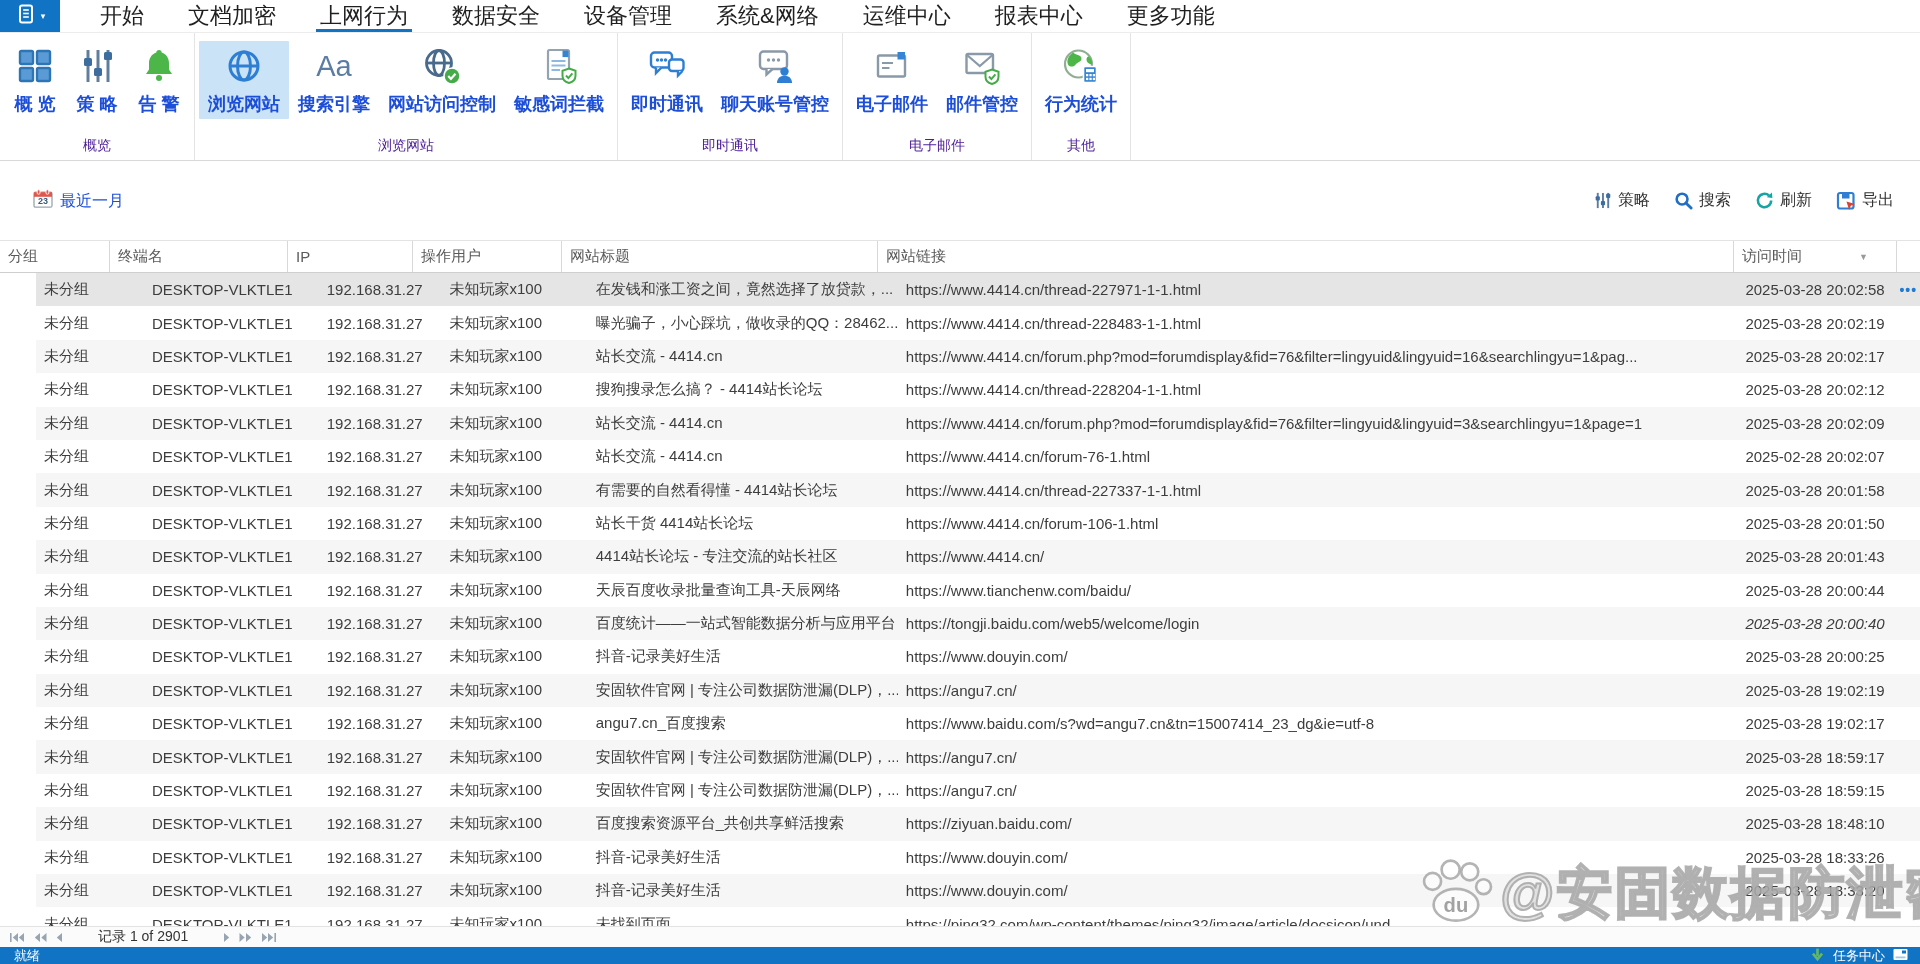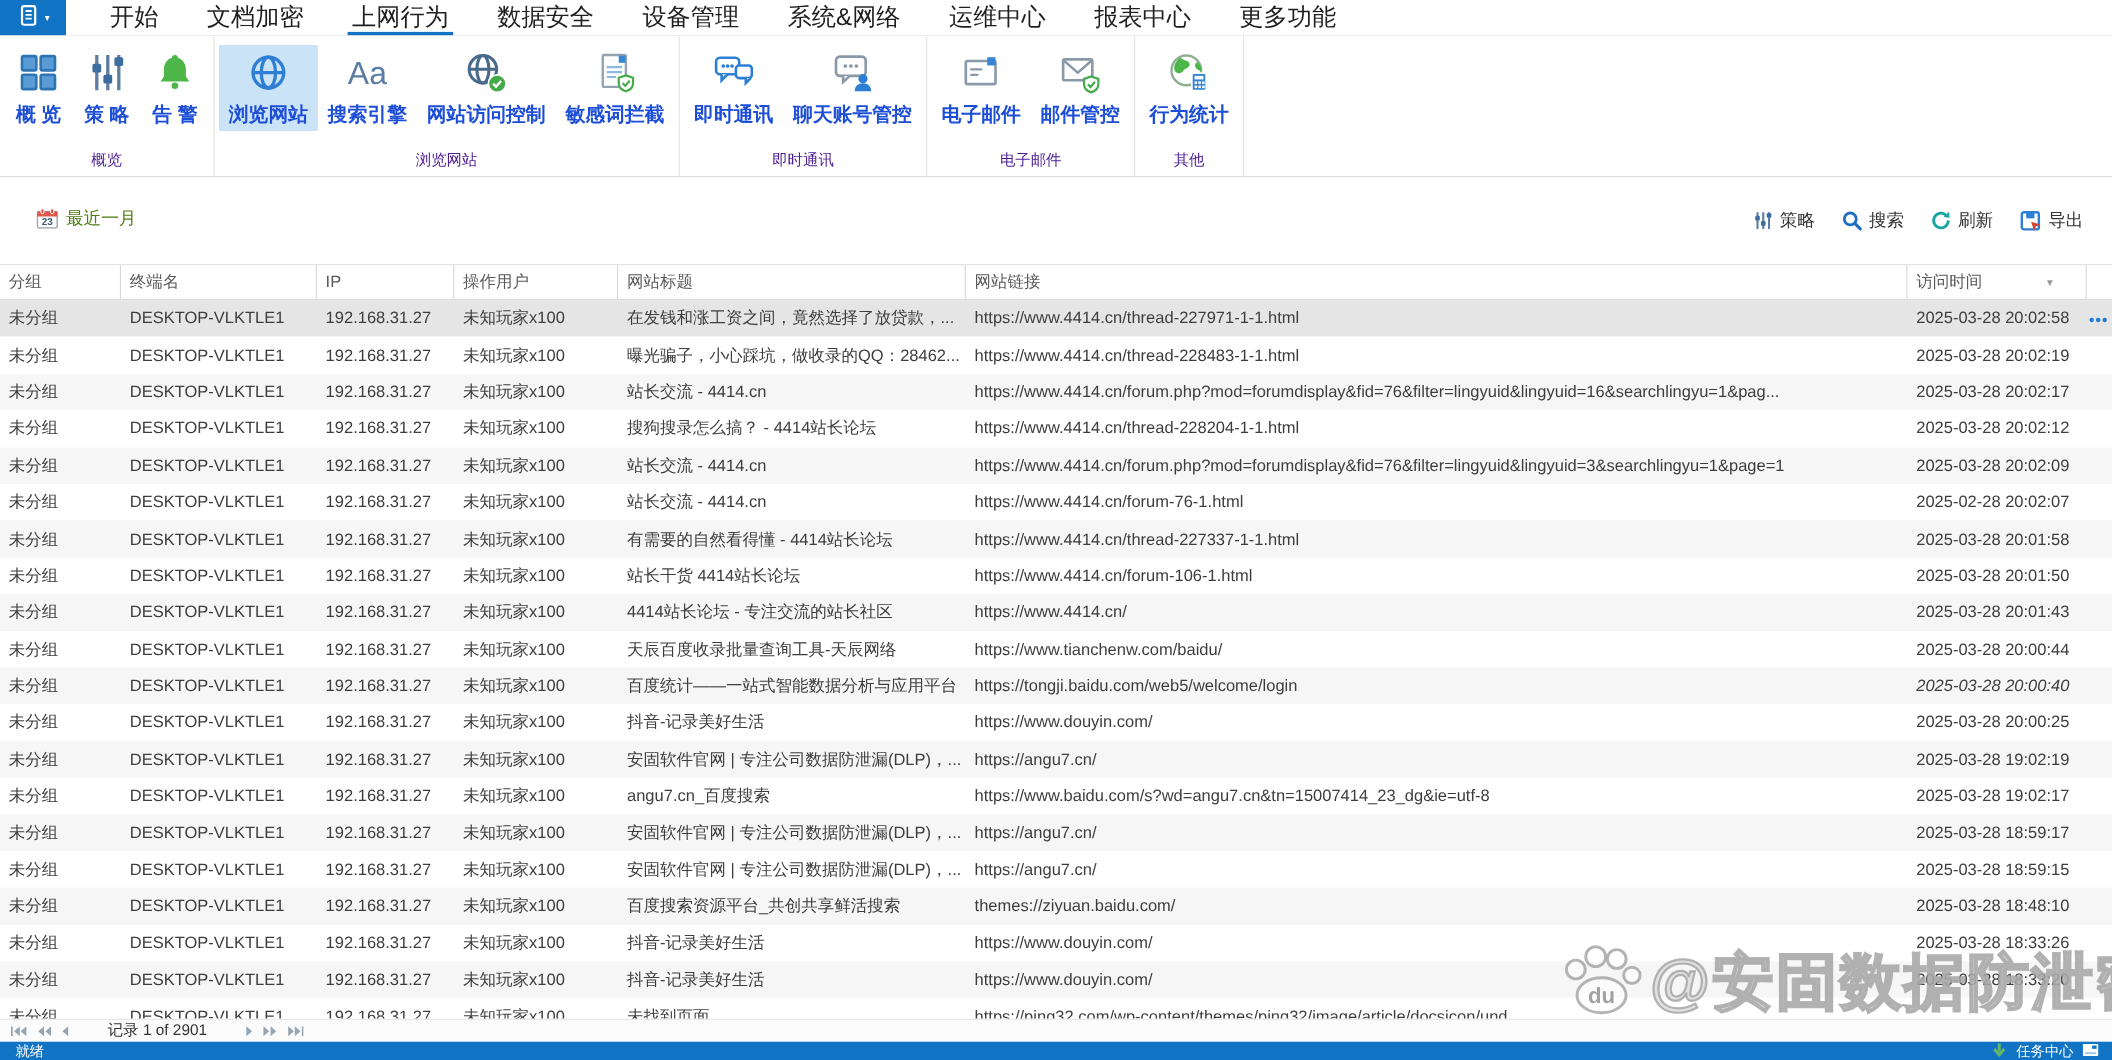--- a/index.html
+++ b/index.html
@@ -20,30 +20,30 @@
   .rgroup { display:flex; flex-direction:column; border-right:1px solid #e4e4e4; padding:0 4px; }
   .rbtns { flex:1; display:flex; align-items:flex-start; padding-top:8px; }
   .rbtn { min-width:62px; padding:5px 9px 3px 9px; display:flex; flex-direction:column; align-items:center; gap:6px; cursor:pointer; border-radius:1px; }
   .rbtn.active { background:#cbe3f7; }
   .ricon { width:42px; height:40px; display:flex; align-items:center; justify-content:center; }
   .rlabel { font-size:18px; color:#1d4ed8; white-space:nowrap;font-weight:bold; }
   .rgroup-label { height:26px; text-align:center; font-size:14px; color:#4c1d95; line-height:22px; }
 
   
   .subbar { height:79px; display:flex; align-items:center; justify-content:space-between; padding:0 26px 0 33px; background:#fff; flex:none; }
-  .datefilter { display:flex; align-items:flex-start; gap:7px; font-size:16px; color:#4d7c0f; cursor:pointer; }
+  .datefilter { display:flex; align-items:flex-end; gap:7px; font-size:16px; color:#1d4ed8; cursor:pointer; }
   .actions { display:flex; align-items:center; gap:24px; }
   .action { display:flex; align-items:center; gap:6px; font-size:16px; color:#333; cursor:pointer; }
 
   
   .grid { flex:1; display:flex; flex-direction:column; overflow:hidden; }
   .ghead { height:33px; display:flex; border-top:1px solid #e3e3e3; border-bottom:1px solid #cfcfcf; background:#fff; flex:none; }
   .hcell { display:flex; align-items:center; padding-left:8px; font-size:15px; color:#5a5a5a; border-right:1px solid #d8d8d8; white-space:nowrap; overflow:hidden; cursor:pointer; }
   .hcell .sort { margin-left:auto; margin-right:28px; font-size:9px; color:#9a9a9a; }
-  .gbody { flex:1; overflow:hidden; position:relative; }
+  .gbody { flex:1; overflow:hidden; position:relative;margin-left:36px; }
   .trow { height:33.4px; display:flex; background:#fff; cursor:pointer; }
   .trow.striped { background:#f6f6f6; }
   .trow.selected { background:#e5e5e5; }
   .cell { padding-left:8px; font-size:15px; color:#3d3d3d; display:flex; align-items:center; white-space:nowrap; overflow:hidden; }
   .cell.actions-cell { color:#1f7ad1; font-weight:bold; letter-spacing:1px; font-size:14px; padding-left:2px; }
 
   
   .navbar { height:21px; background:#fbfbfb; border-top:1px solid #e2e2e2; display:flex; align-items:center; padding-left:10px; gap:9px; flex:none; }
   .navbtn { display:flex; align-items:center; cursor:pointer; }
   .navtext { font-size:14px; color:#333; margin:0 26px; }
@@ -520,21 +520,21 @@
           <div class="cell" style="width: 856px;">https://angu7.cn/</div>
           <div class="cell" style="width: 163px;">2025-03-28 18:59:15</div>
           <div class="cell actions-cell" style="width: 23px;"></div>
         </div>
         <div class="trow striped">
           <div class="cell" style="width: 110px;">未分组</div>
           <div class="cell" style="width: 178px;">DESKTOP-VLKTLE1</div>
           <div class="cell" style="width: 125px;">192.168.31.27</div>
           <div class="cell" style="width: 149px;">未知玩家x100</div>
           <div class="cell" style="width: 316px;">百度搜索资源平台_共创共享鲜活搜索</div>
-          <div class="cell" style="width: 856px;">themes://ziyuan.baidu.com/</div>
+          <div class="cell" style="width: 856px;">https://ziyuan.baidu.com/</div>
           <div class="cell" style="width: 163px;">2025-03-28 18:48:10</div>
           <div class="cell actions-cell" style="width: 23px;"></div>
         </div>
         <div class="trow">
           <div class="cell" style="width: 110px;">未分组</div>
           <div class="cell" style="width: 178px;">DESKTOP-VLKTLE1</div>
           <div class="cell" style="width: 125px;">192.168.31.27</div>
           <div class="cell" style="width: 149px;">未知玩家x100</div>
           <div class="cell" style="width: 316px;">抖音-记录美好生活</div>
           <div class="cell" style="width: 856px;">https://www.douyin.com/</div>

